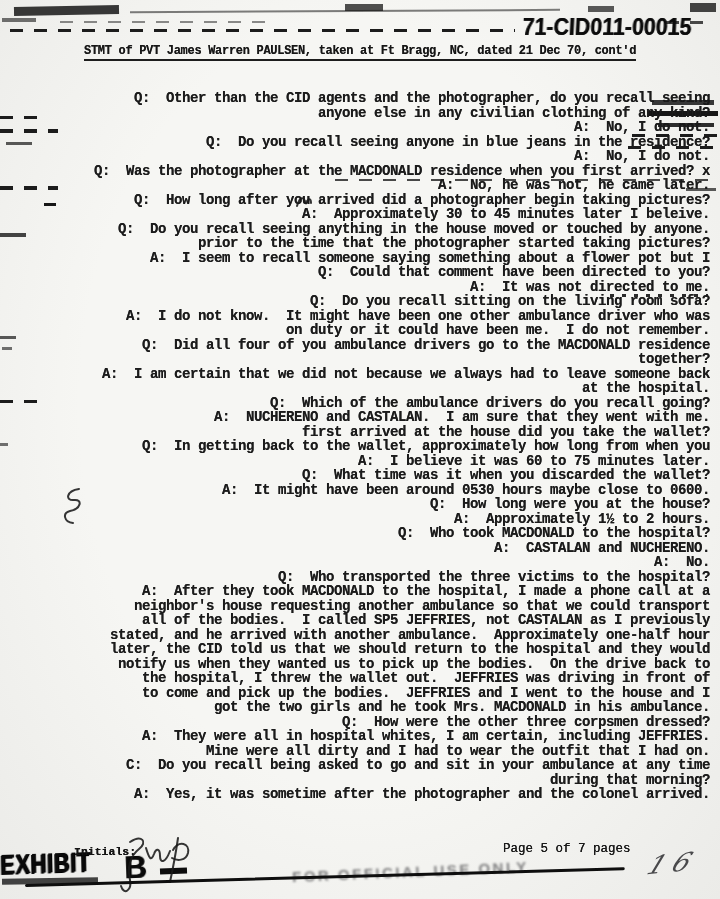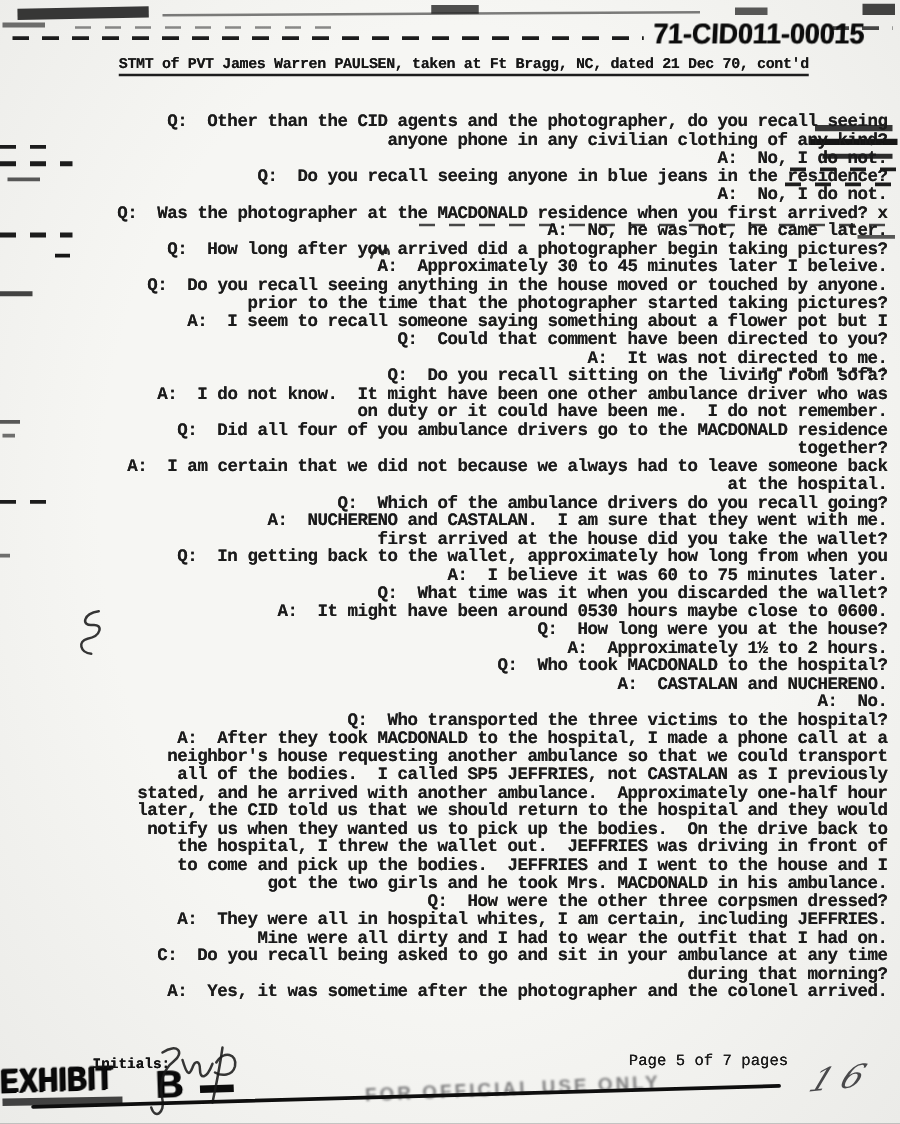--- a/index.html
+++ b/index.html
@@ -15,21 +15,20 @@
     color:#1b1b1b; letter-spacing:-0.4px;
     text-shadow: 0 0 0.5px rgba(10,10,10,.75);
     text-align: right;
   }
   
   .doc-title {
     position:absolute; left:84px; top:44px; white-space:pre;
     font-size:12px; font-weight:bold; color:#161616; letter-spacing:-0.3px;
     border-bottom:2px solid #1d1d1d; padding-bottom:1px;
     text-shadow:0 0 0.5px rgba(0,0,0,.7);
-    margin-left:11px;
   }
   .doc-number {
     position:absolute; left:516px; top:14px;
     font-family:"Liberation Sans", sans-serif; font-weight:900; font-size:23px;
     color:#0c0c0c; letter-spacing:0px; transform:skewX(-3deg) scaleX(.93);
     text-shadow:0.6px 0 #0c0c0c; filter:blur(.2px);
   }
   
   .art { position:absolute; background:#161616; }
   .dash {
@@ -113,21 +112,21 @@
   <div class="art" style="left:648px;top:111px;width:70px;height:5px;"></div>
   <div class="art" style="left:658px;top:123px;width:56px;height:4px;opacity:.9;"></div>
   <div class="dash" style="left:632px;top:134px;width:85px;"></div>
   <div class="dash" style="left:628px;top:146px;width:90px;"></div>
   <div class="dash" style="left:335px;top:179px;width:380px;height:2px;opacity:.8;"></div>
   <div class="art" style="left:686px;top:188px;width:30px;height:3px;opacity:.7;"></div>
   <div class="dots" style="left:610px;top:294px;width:98px;"></div>
 
   <div class="body-block">
       <div class="tline">Q:  Other than the CID agents and the photographer, do you recall seeing</div>
-      <div class="tline">anyone phone in any civilian clothing of any kind?</div>
+      <div class="tline">anyone else in any civilian clothing of any kind?</div>
       <div class="tline">A:  No, I do not.</div>
       <div class="tline">Q:  Do you recall seeing anyone in blue jeans in the residence?</div>
       <div class="tline">A:  No, I do not.</div>
       <div class="tline">Q:  Was the photographer at the MACDONALD residence when you first arrived? x</div>
       <div class="tline">A:  No, he was not, he came later.</div>
       <div class="tline">Q:  How long after you arrived did a photographer begin taking pictures?</div>
       <div class="tline">A:  Approximately 30 to 45 minutes later I beleive.</div>
       <div class="tline">Q:  Do you recall seeing anything in the house moved or touched by anyone.</div>
       <div class="tline">prior to the time that the photographer started taking pictures?</div>
       <div class="tline">A:  I seem to recall someone saying something about a flower pot but I</div>

